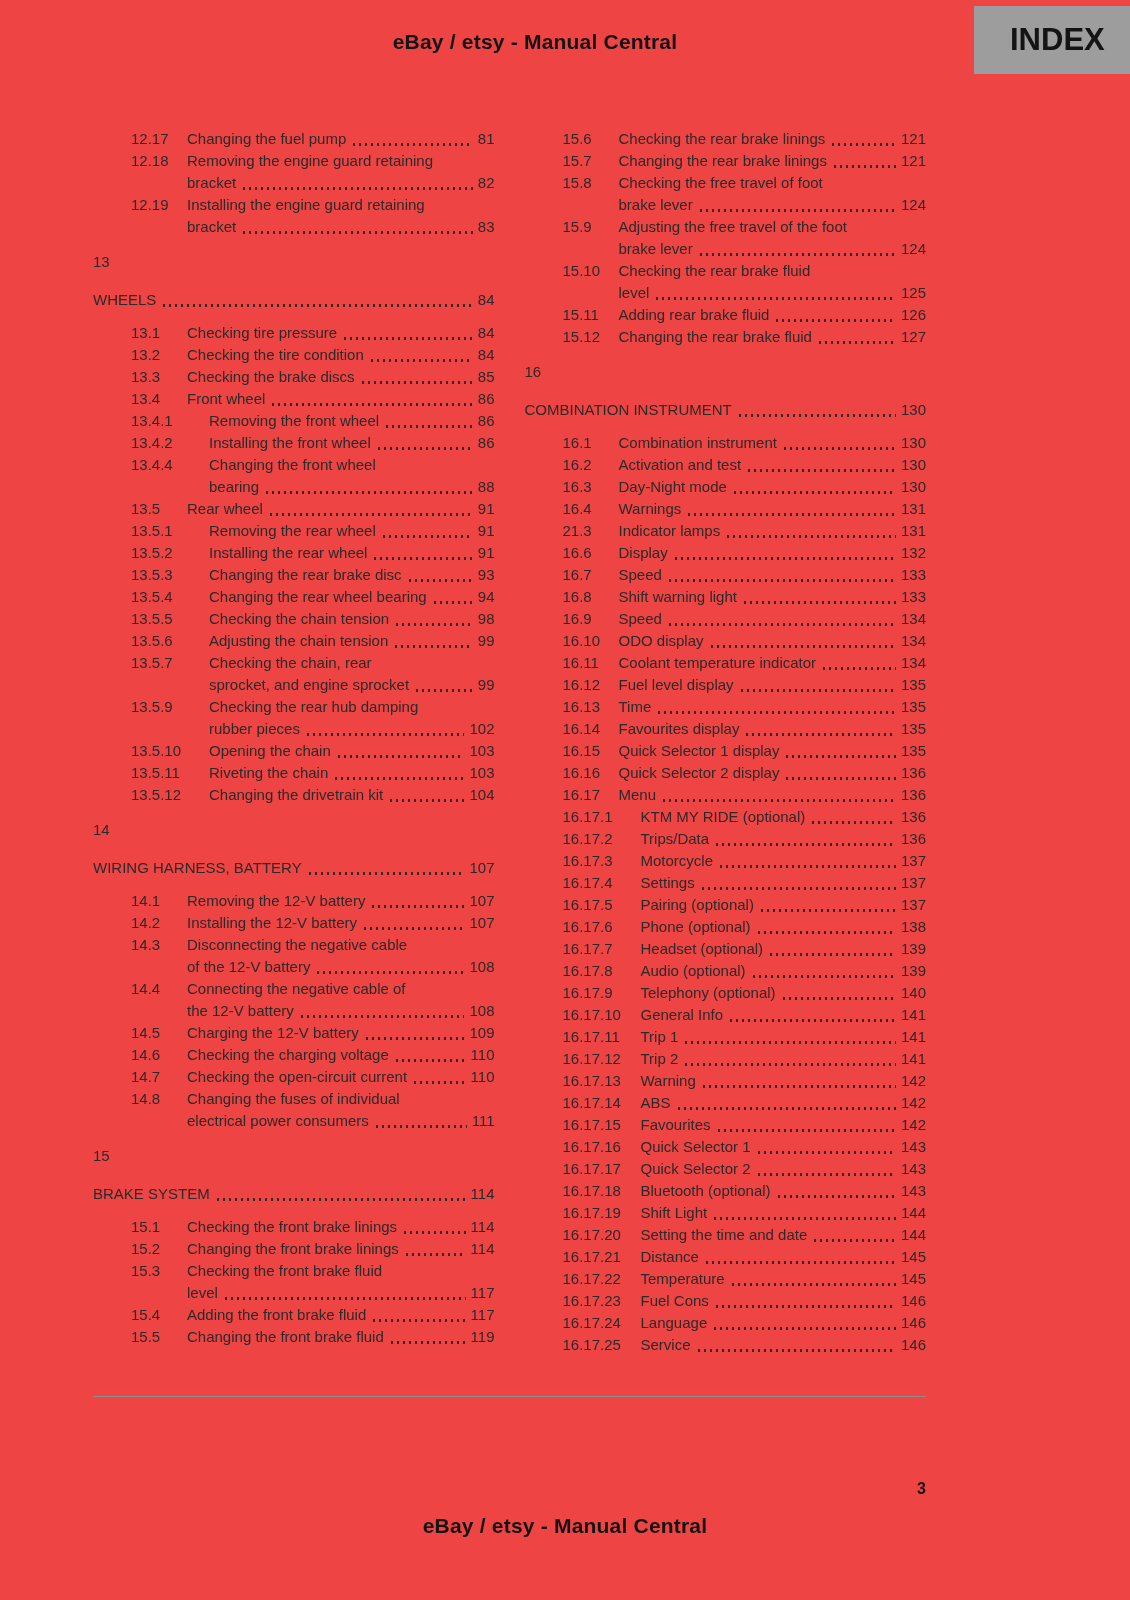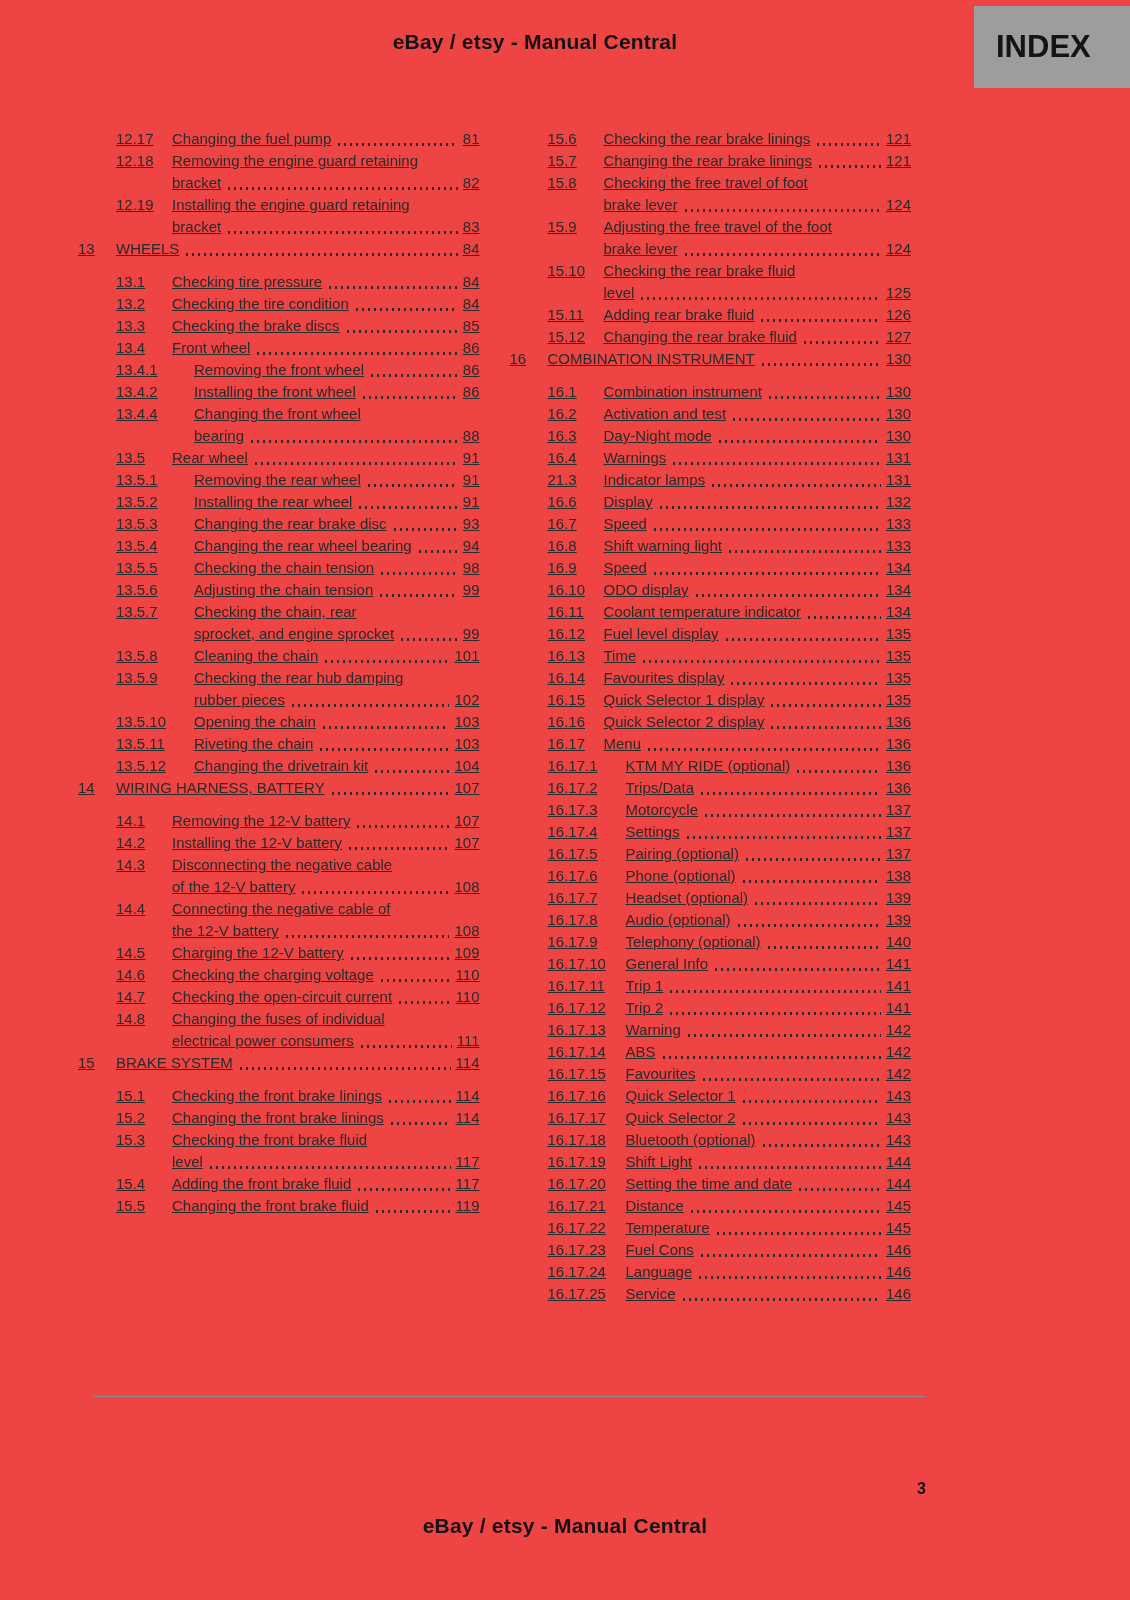--- a/index.html
+++ b/index.html
@@ -15,41 +15,41 @@
 
   
   .doc-title {
     position: absolute; top: 30px; left: 0; right: 60px;
     text-align: center;
     font-size: 21px; font-weight: bold; color: #141414;
     letter-spacing: 0.2px;
   }
   .index-box {
     position: absolute; top: 6px; right: 0;
-    width: 156px; height: 82px;
+    width: 156px; height: 68px;
     background: var(--index-bg, #9d9d9d);
     display: flex; align-items: center;
-    padding-left: 22px;
+    padding-left: 36px;
     font-size: 31px; font-weight: bold; color: #141414;
   }
 
   
   .toc {
-    position: absolute; top: 128px; left: 78px;
+    position: absolute; top: 128px; left: 93px;
     width: 833px;
-    display: flex; gap: 30px; text-decoration: underline;
+    display: flex; gap: 30px;
   }
   .toc-col { flex: 1 1 0; min-width: 0; }
 
   .entry { display: flex; font-size: 15px; line-height: 22px; }
   .entry.section, .entry.subsection { margin-left: 38px; }
   .entry .num { flex: 0 0 56px; white-space: nowrap; }
   .entry.chapter .num { flex: 0 0 38px; }
   .entry.subsection .num { flex: 0 0 78px; }
-  .entry.chapter { margin-bottom: 11px; }
+  .entry.chapter { margin-top: 13px; margin-bottom: 11px; flex-direction: column; }
 
   .body { flex: 1 1 auto; display: flex; flex-direction: column; min-width: 0; }
   .line { display: block; white-space: nowrap; }
   .line.last { display: flex; align-items: baseline; }
   .txt { flex: 0 0 auto; white-space: nowrap; }
   .dots {
     flex: 1 1 auto;
     min-width: 10px;
     margin: 0 3px 0 5px;
     align-self: stretch;
@@ -277,30 +277,20 @@
           <span class="body">
             <span class="line">Checking the chain, rear</span>
             <span class="line last">
               <span class="txt">sprocket, and engine sprocket</span>
               <span class="dots"></span>
               <span class="pg">99</span>
             </span>
           </span>
         </div>
         <div class="entry subsection">
-          <span class="num">13.5.8</span>
-          <span class="body">
-            <span class="line last">
-              <span class="txt">Cleaning the chain</span>
-              <span class="dots"></span>
-              <span class="pg">101</span>
-            </span>
-          </span>
-        </div>
-        <div class="entry subsection">
           <span class="num">13.5.9</span>
           <span class="body">
             <span class="line">Checking the rear hub damping</span>
             <span class="line last">
               <span class="txt">rubber pieces</span>
               <span class="dots"></span>
               <span class="pg">102</span>
             </span>
           </span>
         </div>

